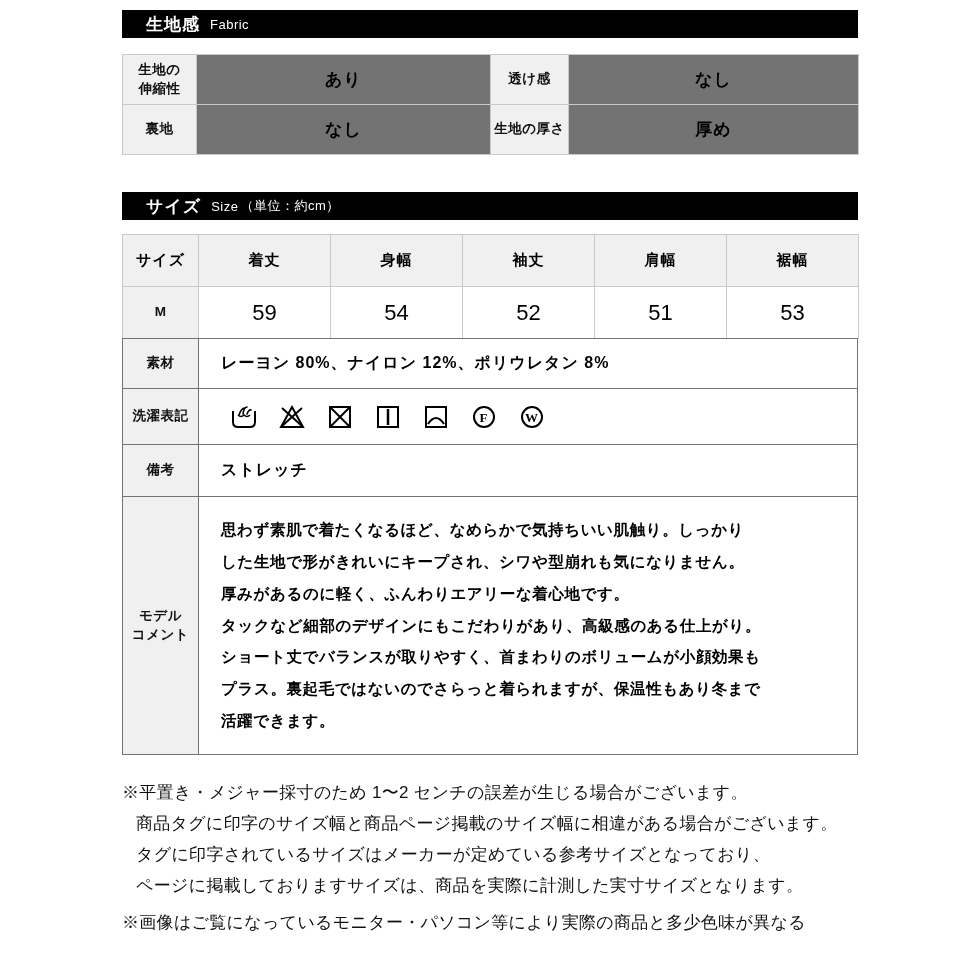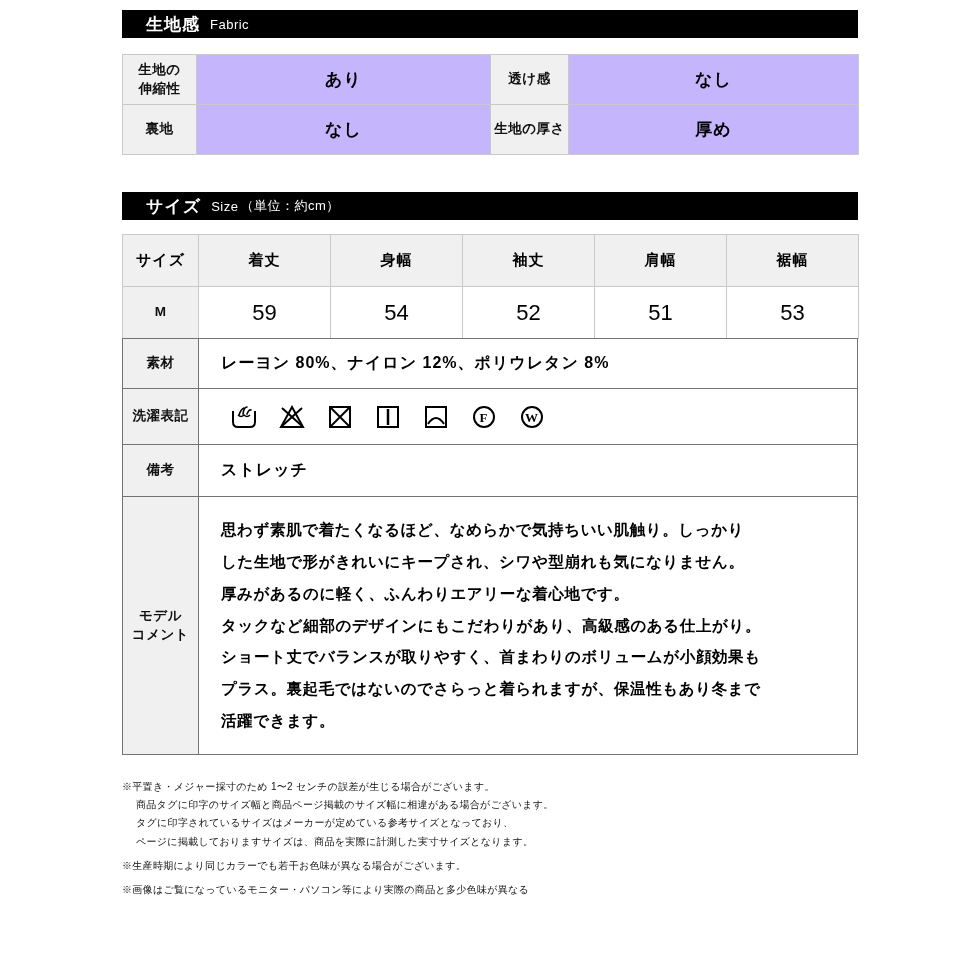--- a/index.html
+++ b/index.html
@@ -61,21 +61,21 @@
   }
   .lbl {
     background: #f0f0f0;
     font-size: 13.5px;
     font-weight: bold;
     letter-spacing: 0.5px;
     color: #111;
     line-height: 1.35;
   }
   .val {
-    background: #c4b5fd;
+    background: #737373;
     font-size: 17px;
     font-weight: bold;
     letter-spacing: 1px;
   }
 
   
   #fabric-bar { left: 122px; top: 10px; width: 736px; height: 28px; }
   #fabric-table { left: 122px; top: 54px; width: 736px; }
   #fabric-table td { height: 50px; }
 
@@ -130,21 +130,21 @@
     padding-left: 8px;
   }
   .care-icons svg { display: block; }
 
   
   #notes {
     position: absolute;
     left: 122px;
     top: 778px;
     width: 760px;
-    font-size: 10px;
+    font-size: 17px;
     line-height: 1.82;
     letter-spacing: 0.3px;
     color: #111;
   }
   #notes .note-block { margin-bottom: 6px; }
   #notes .note-line { white-space: pre; }
   #notes .indent { padding-left: 14px; }
 </style>
 </head>
 <body>
@@ -292,23 +292,20 @@
 
   <div id="notes">
 
     <div class="note-block">
       <div class="note-line">※平置き・メジャー採寸のため 1〜2 センチの誤差が生じる場合がございます。</div>
       <div class="note-line indent">商品タグに印字のサイズ幅と商品ページ掲載のサイズ幅に相違がある場合がございます。</div>
       <div class="note-line indent">タグに印字されているサイズはメーカーが定めている参考サイズとなっており、</div>
       <div class="note-line indent">ページに掲載しておりますサイズは、商品を実際に計測した実寸サイズとなります。</div>
     </div>
 
-    <div class="note-block">
-      <div class="note-line">※生産時期により同じカラーでも若干お色味が異なる場合がございます。</div>
-    </div>
 
     <div class="note-block">
       <div class="note-line">※画像はご覧になっているモニター・パソコン等により実際の商品と多少色味が異なる</div>
     </div>
 
   </div>
 
 </div>
 
 </body></html>

